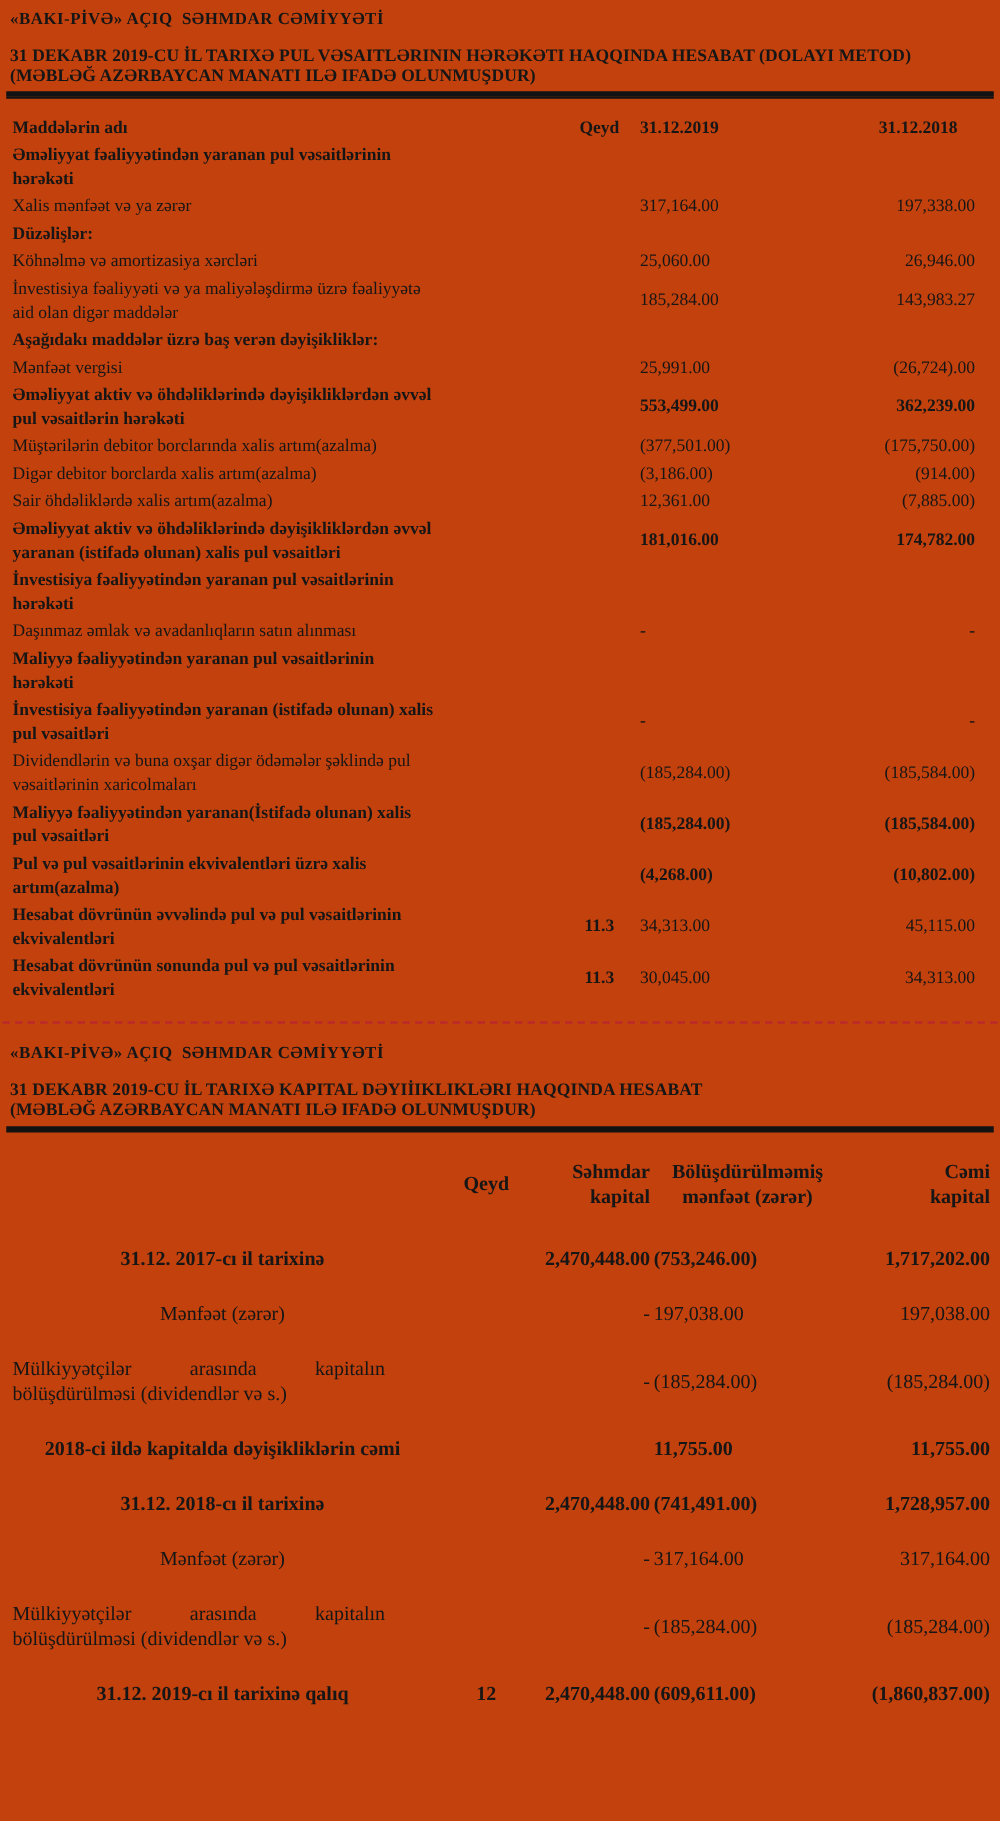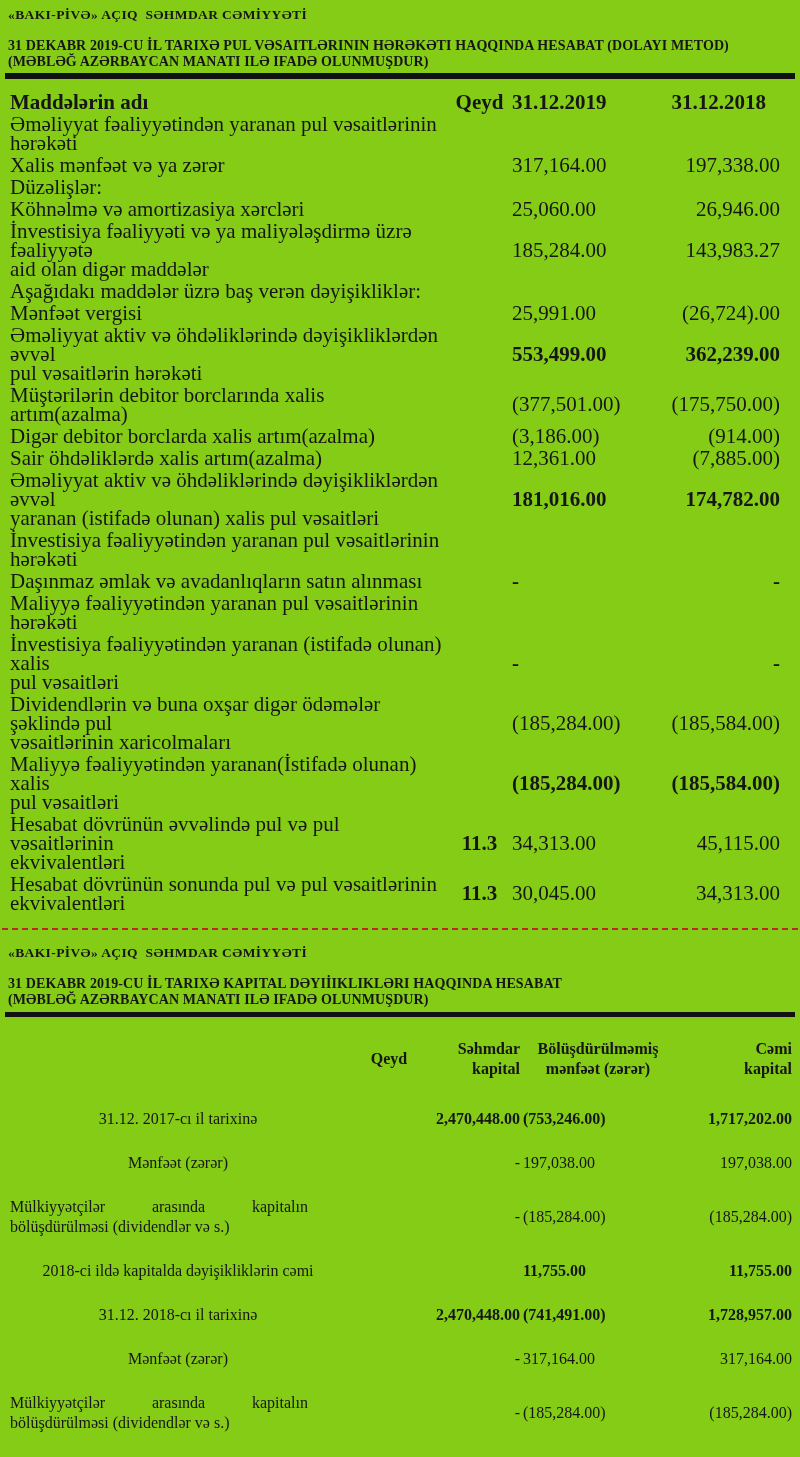--- a/index.html
+++ b/index.html
@@ -3,42 +3,42 @@
 <meta charset="utf-8">
 <style>
   :root { --divider-color:#bb2a2a; --rule-color:#121212; --ink:#161616; }
   * { box-sizing:border-box; }
   html,body { margin:0; padding:0; background:#fff; }
   body {
     width:800px; height:1457px; overflow:hidden;
     font-family:"Liberation Serif", serif; color:var(--ink);
     -webkit-font-smoothing:antialiased;
   }
-  .page { width:800px; height:1457px; background:#84cc16; position:relative; }
+  .page { width:800px; height:1457px; background:#c2410c; position:relative; }
 
   .company {
     font-weight:bold; font-size:13.5px; letter-spacing:.4px;
     padding:7px 0 0 8px; white-space:pre; line-height:16px;
   }
   .doc-heading {
     font-weight:bold; font-size:14px; line-height:16px; letter-spacing:.1px;
     margin:15px 6px 0 8px;
   }
   .rule-double {
     margin:3px 5px 0 5px; height:3px;
     border-top:4px solid var(--rule-color);
     border-bottom:2px solid var(--rule-color);
   }
   .rule-thick { margin:4px 5px 0 5px; height:5px; background:var(--rule-color); }
 
   
   table { border-collapse:collapse; table-layout:fixed; }
   table.cashflow {
     width:782px; margin:12px 0 0 10px;
-    font-size:21px; line-height:19px;
+    font-size:14px; line-height:19px;
   }
   .cashflow col.w-label { width:437px; }
   .cashflow col.w-qeyd  { width:65px; }
   .cashflow col.w-v2019 { width:130px; }
   .cashflow col.w-v2018 { width:150px; }
   .cashflow th, .cashflow td { padding:1.5px 0; vertical-align:middle; }
   .cashflow thead th { font-weight:bold; vertical-align:top; }
   .cashflow th.c-label { text-align:left; }
   .cashflow .c-label { white-space:pre-line; padding-right:4px; }
   .cashflow .c-qeyd  { text-align:center; font-weight:bold; }
@@ -61,21 +61,21 @@
                white-space:pre-line; padding:14px 0 18px 0; }
   .equity td { padding:12px 0; vertical-align:middle; }
   .equity .c-label   { padding-right:12px; padding-left:0; text-align:center; }
   .equity .c-qeyd    { text-align:center; font-weight:bold; }
   .equity .c-sahmdar { text-align:right; padding-right:3px; }
   .equity .c-bolus   { padding-right:2px; }
   .equity .c-cami    { text-align:right; padding-right:0; }
   .equity tr.justify .c-label { text-align:justify; padding-right:50px; }
 
   
-  tr.lb .c-label { font-weight:normal;margin-top:42px; }
+  tr.lb .c-label { font-weight:bold;margin-top:42px; }
   tr.vb .c-v2019, tr.vb .c-v2018,
   tr.vb .c-sahmdar, tr.vb .c-bolus, tr.vb .c-cami { font-weight:bold; }
 
   .red-divider {
     margin:14px 2px 8px 2px; height:0;
     border-top:2.5px dashed var(--divider-color);
   }
 </style>
 </head>
 <body>
@@ -215,20 +215,27 @@
           <td class="c-qeyd"></td>
           <td class="c-v2019">(185,284.00)</td>
           <td class="c-v2018">(185,584.00)</td>
         </tr>
         <tr class="row lb vb">
           <td class="c-label">Maliyyə fəaliyyətindən yaranan(İstifadə olunan) xalis
 pul vəsaitləri</td>
           <td class="c-qeyd"></td>
           <td class="c-v2019">(185,284.00)</td>
           <td class="c-v2018">(185,584.00)</td>
+        </tr>
+        <tr class="row lb vb">
+          <td class="c-label">Pul və pul vəsaitlərinin ekvivalentləri üzrə xalis
+artım(azalma)</td>
+          <td class="c-qeyd"></td>
+          <td class="c-v2019">(4,268.00)</td>
+          <td class="c-v2018">(10,802.00)</td>
         </tr>
         <tr class="row lb">
           <td class="c-label">Hesabat dövrünün əvvəlində pul və pul vəsaitlərinin
 ekvivalentləri</td>
           <td class="c-qeyd">11.3</td>
           <td class="c-v2019">34,313.00</td>
           <td class="c-v2018">45,115.00</td>
         </tr>
         <tr class="row lb">
           <td class="c-label">Hesabat dövrünün sonunda pul və pul vəsaitlərinin

